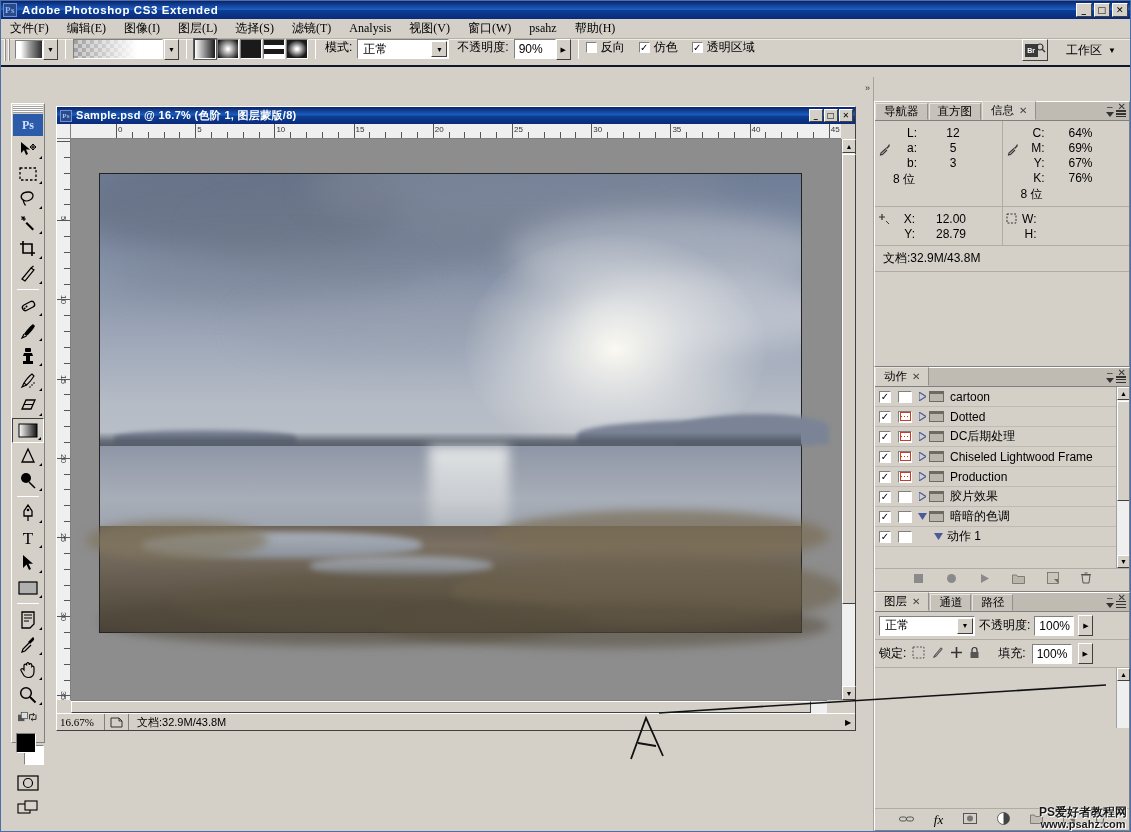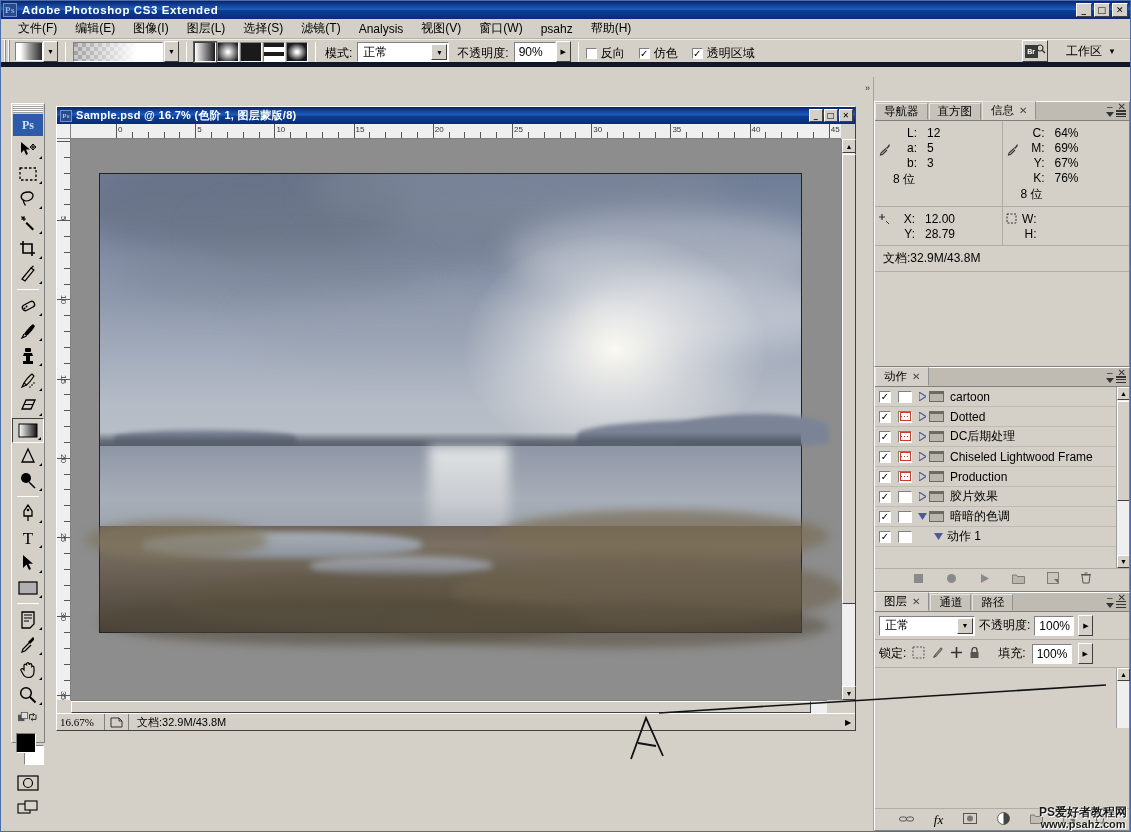--- a/index.html
+++ b/index.html
@@ -31,28 +31,28 @@
   .tb-btn {
     width:16px;height:14px;background:#d4d0c8;border:1px solid;
     border-color:#fff #404040 #404040 #fff;
     display:flex;align-items:center;justify-content:center;
     font-size:9px;color:#000;line-height:1;font-family:"DejaVu Sans",sans-serif;
   }
 
   
   .menubar {
     height:20px; background:#d4d0c8; display:flex; align-items:center;
-    padding-left:8px; font-size:12px; border-bottom:1px solid #b5b0a8;
+    font-size:12px; border-bottom:1px solid #b5b0a8;font-family:Liberation Serif, serif;
   }
   .menu-item { padding:2px 9px; white-space:nowrap; cursor:default; }
 
   
   .optionsbar {
-    height:28px; background:#d4d0c8; display:flex; align-items:flex-end;
-    border-bottom:5px solid #0f172a; position:relative;
+    height:28px; background:#d4d0c8; display:flex; align-items:flex-start;
+    border-bottom:2px solid #0f172a; position:relative;
     box-shadow: inset 0 1px 0 #f0ece4;
   }
   .grip { width:8px;height:22px;margin:0 3px;
     background:repeating-linear-gradient(to right,#fff 0 1px,#808080 1px 2px,transparent 2px 4px);
     opacity:.85;}
   .ob-sep { width:1px;height:20px;background:#808080;margin:0 7px;border-right:1px solid #fff; }
 
   .gradswatch-wrap { display:flex; align-items:center; }
   .gradswatch {
     width:28px;height:19px;border:1px solid;border-color:#808080 #fff #fff #808080;
@@ -244,21 +244,21 @@
     background:repeating-linear-gradient(to bottom,#333 0 1.5px,transparent 1.5px 3px);}
   .pclose{position:absolute;right:3px;top:-1px;display:flex;gap:5px;font-size:10px;color:#333;}
 
   
   .info-body{padding:0;font-size:12px;}
   .inforow{display:flex;border-bottom:1px solid #b0aca4;}
   .infocol{flex:1;padding:5px 4px 3px 4px;position:relative;}
   .infocol + .infocol{border-left:1px solid #b0aca4;}
   .ir{display:flex;line-height:15px;}
   .ir .k{width:48px;text-align:right;padding-right:10px;}
-  .ir .v{width:52px;text-align:left;}
+  .ir .v{width:52px;text-align:center;}
   .ipick{position:absolute;left:4px;top:22px;font-size:11px;}
   .ibits{padding-left:14px;line-height:17px;}
   .docline{padding:4px 8px;border-bottom:1px solid #b0aca4;font-size:12px;}
   .hint{padding:6px 8px;font-size:12px;line-height:17px;}
 
   
   .act-list{background:#d4d0c8;position:relative;}
   .actrow{height:20px;display:flex;align-items:center;border-bottom:1px solid #bfbbb3;font-size:12px;}
   .acb{width:20px;display:flex;align-items:center;justify-content:center;}
   .acheck{width:12px;height:12px;background:#fff;border:1px solid;

